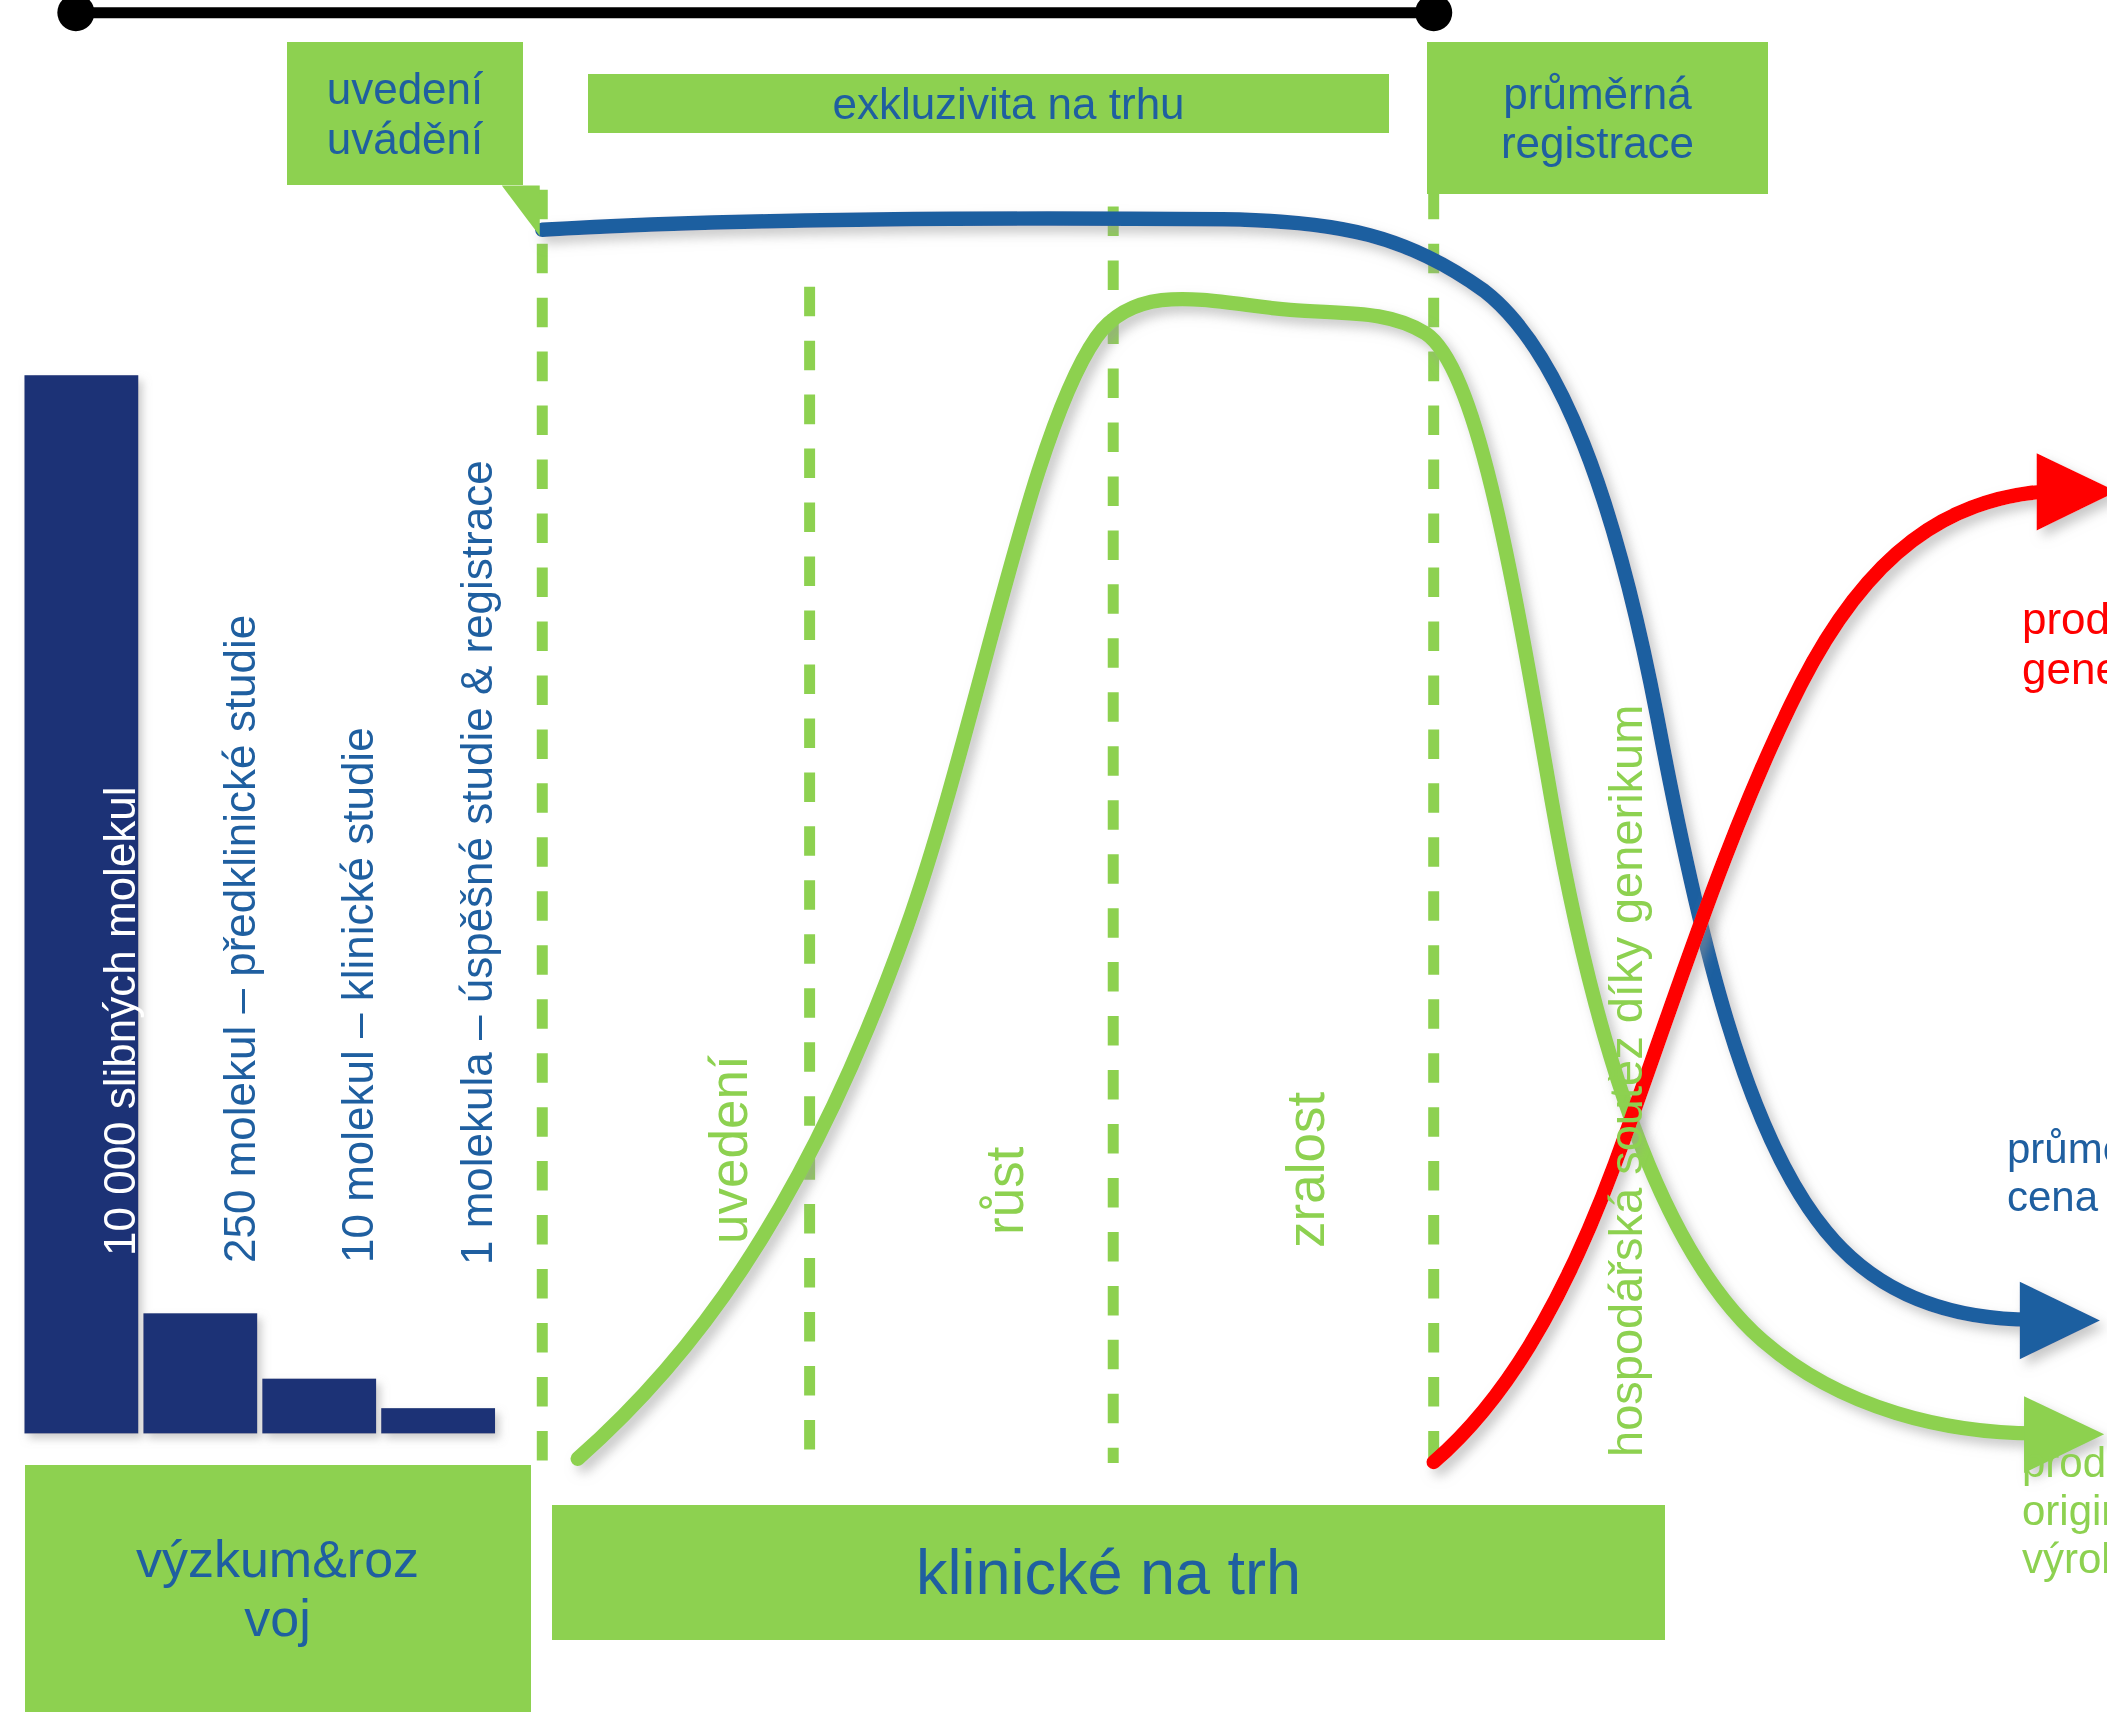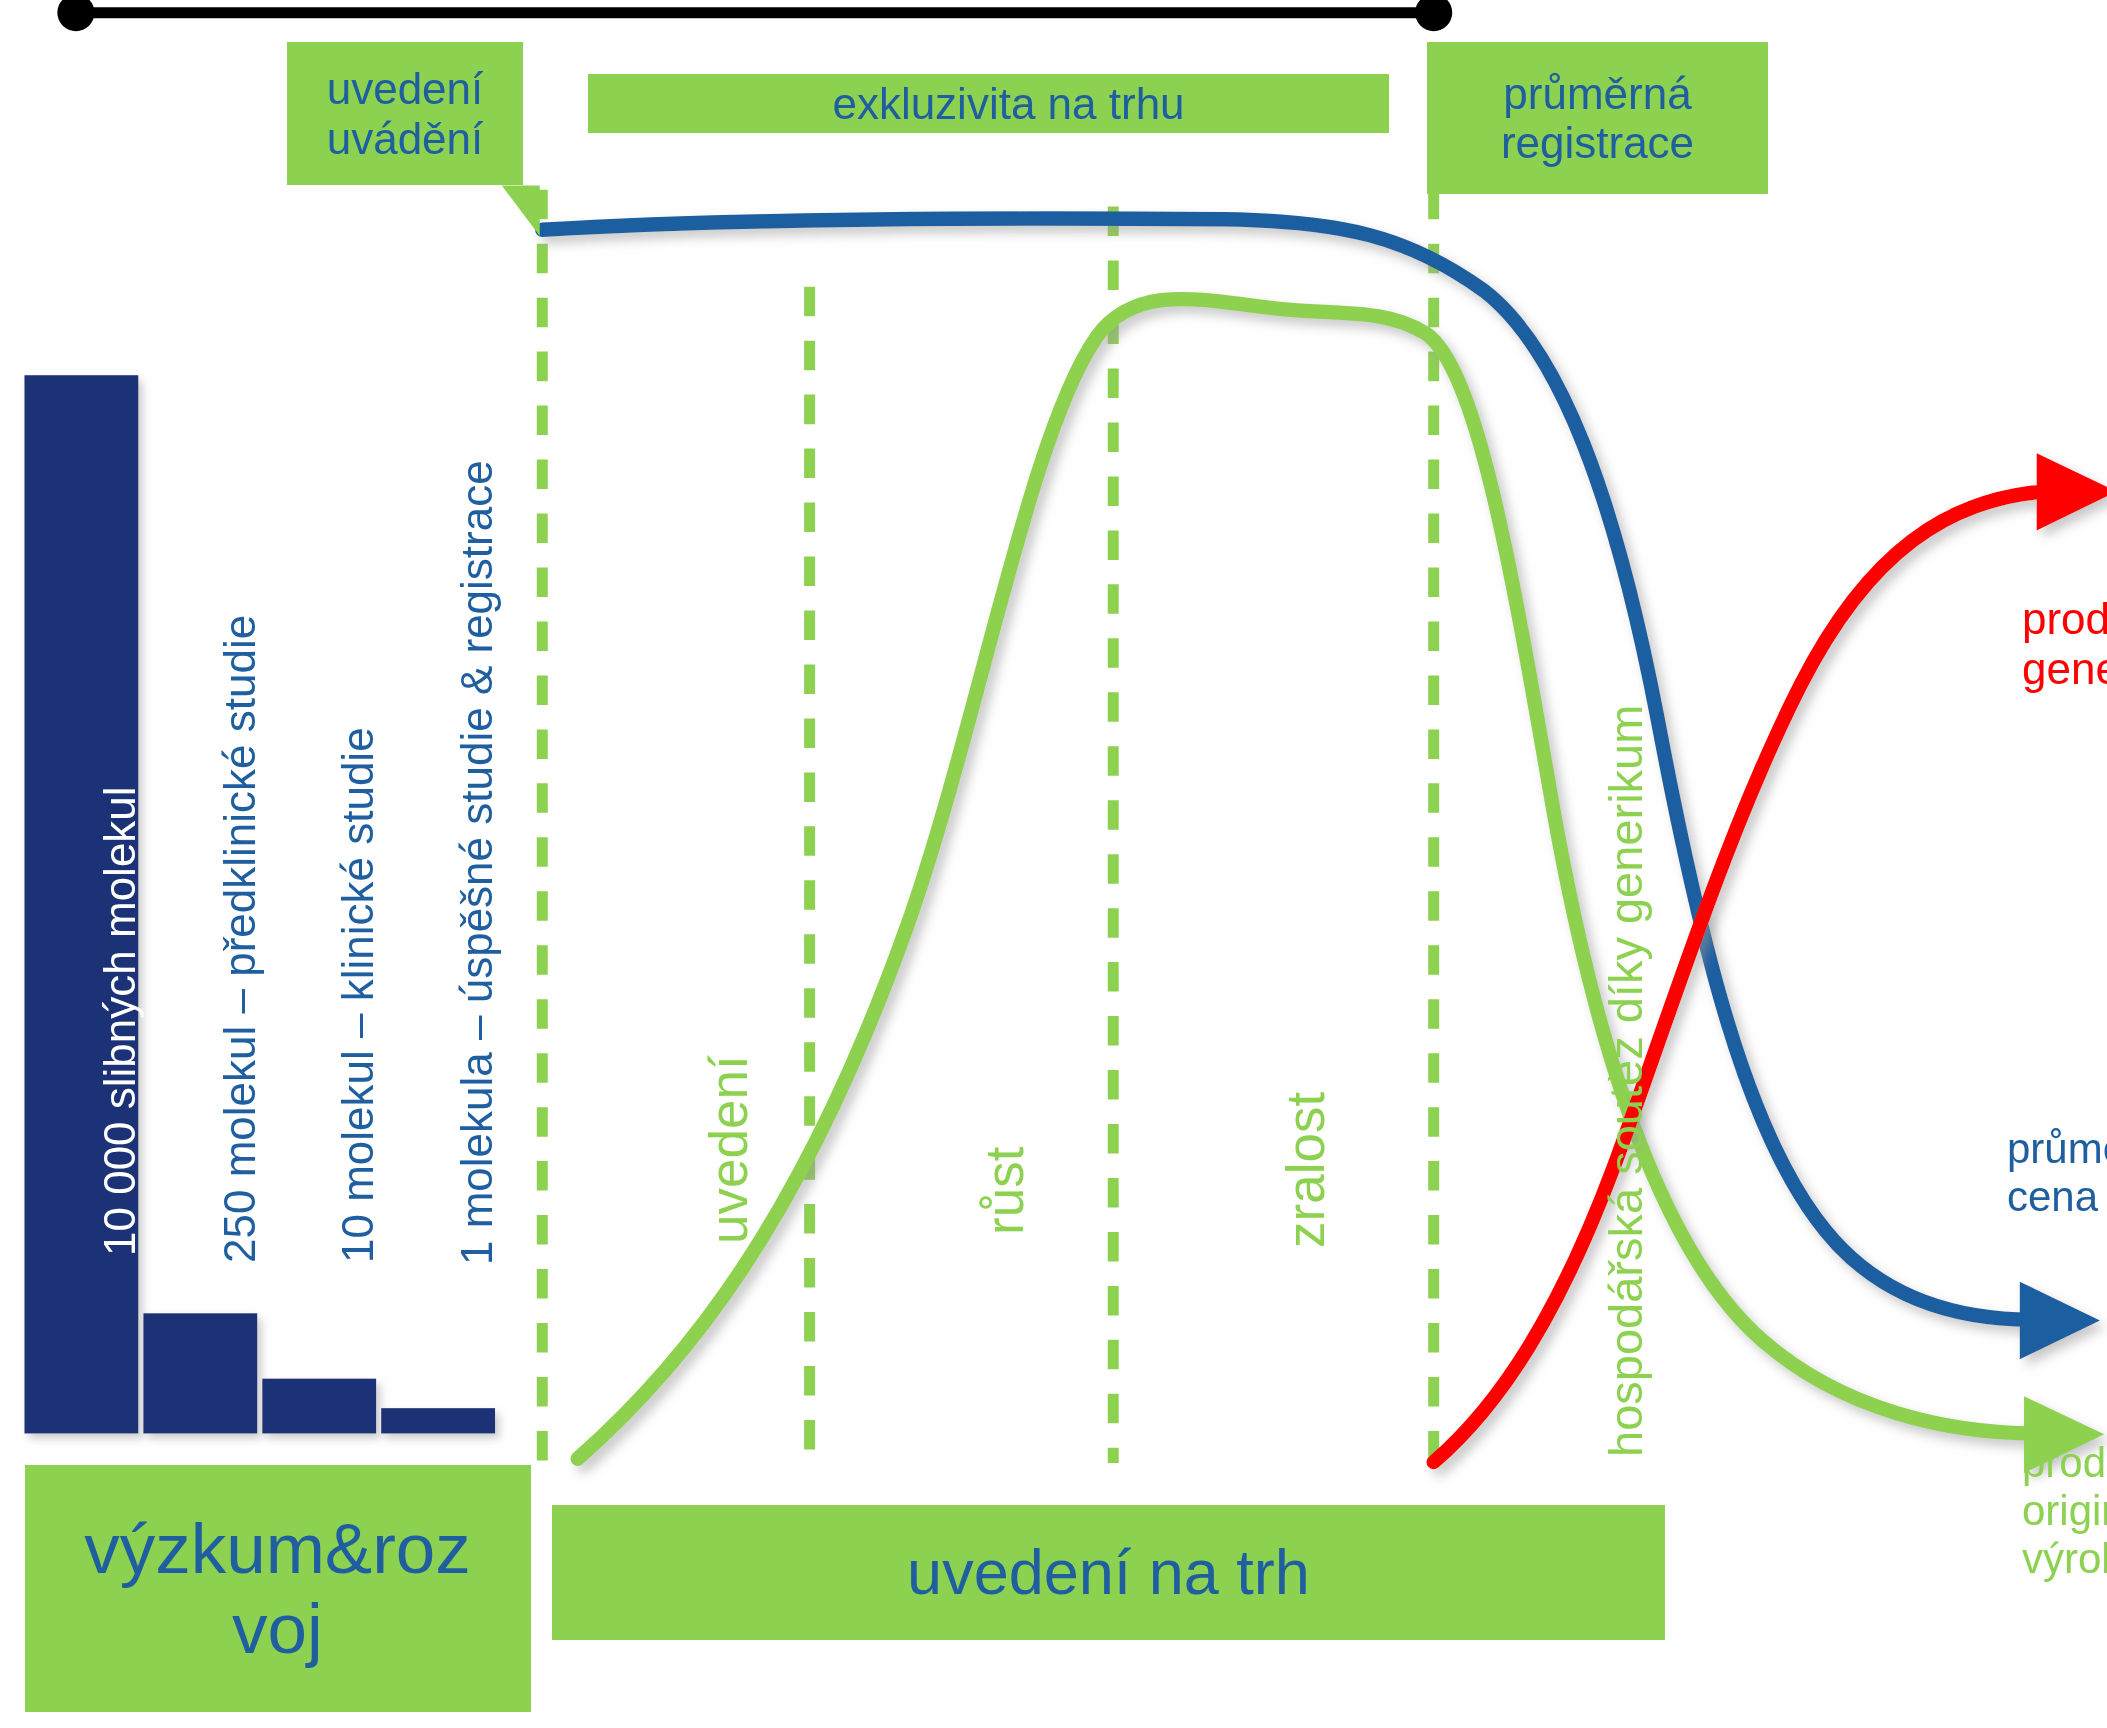--- a/index.html
+++ b/index.html
@@ -173,23 +173,23 @@
     <span>průměrná
 cena výrobků</span>
   </div>
 
   <div class="legend green" style="left:2022px; top:1391px; font-size:42px;">
     <span>prodej
 originálních
 výrobků</span>
   </div>
 
-  <div class="chip chip-stack" style="left:24.5px; top:1465px; width:506px; height:247px; font-size:71px;">
+  <div class="chip chip-stack" style="left:24.5px; top:1465px; width:506px; height:247px; font-size:52px;">
     <span>výzkum&amp;roz</span>
     <span>voj</span>
   </div>
 
   <div class="chip" style="left:552px; top:1505px; width:1113px; height:135px; font-size:63px;">
-    <span>uvedení na trh</span>
+    <span>klinické na trh</span>
   </div>
 
 </div>
 
 
 </body></html>

